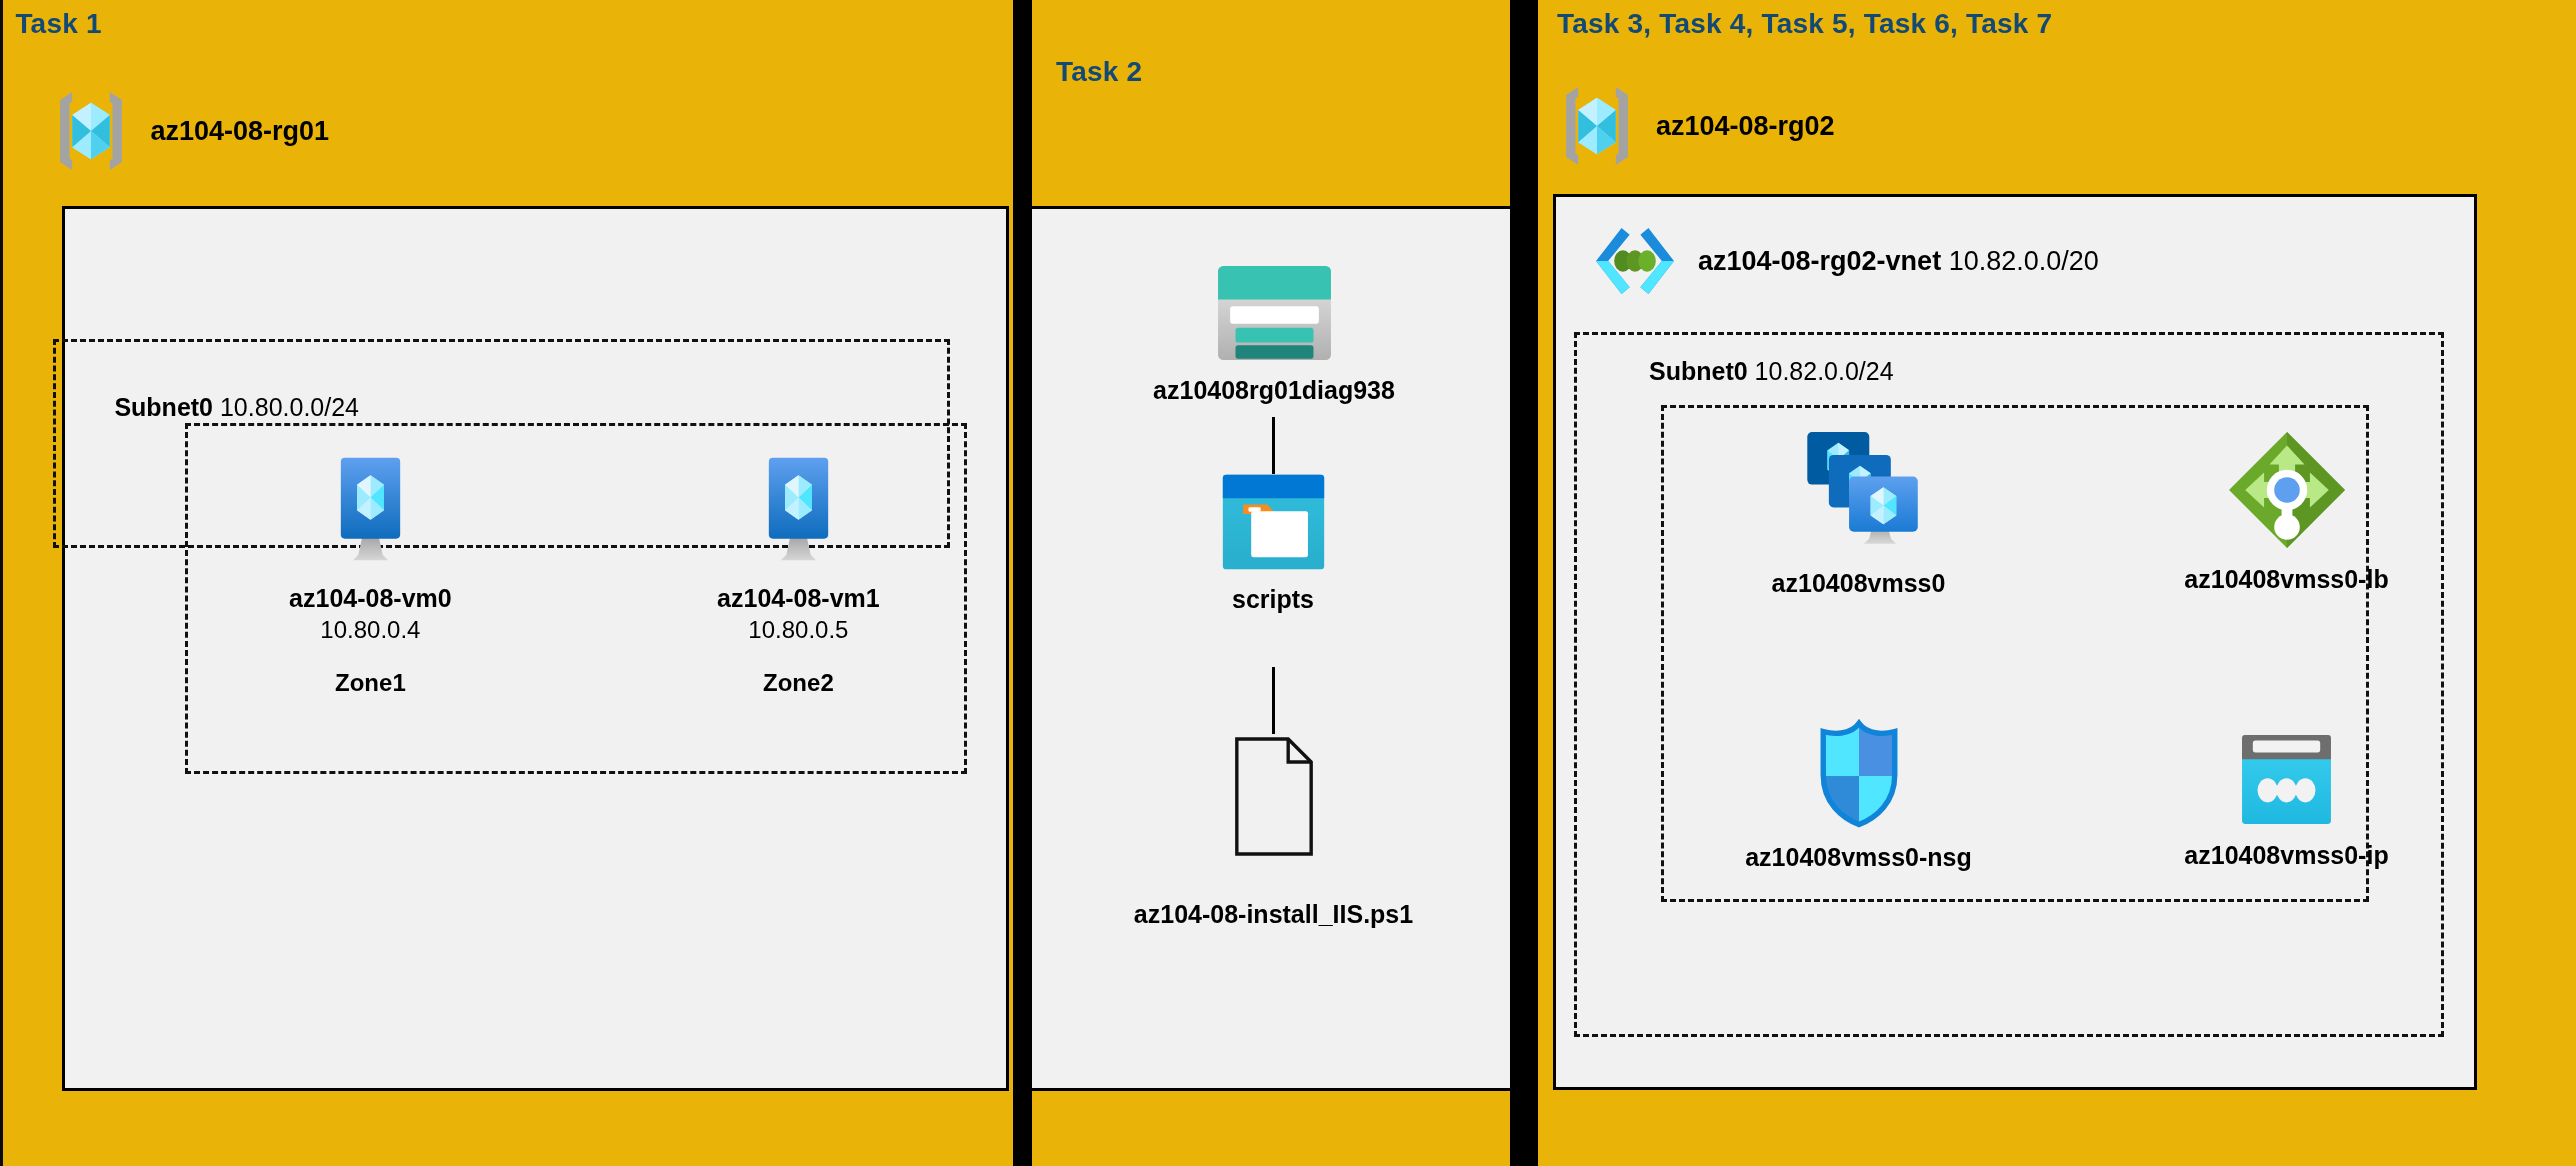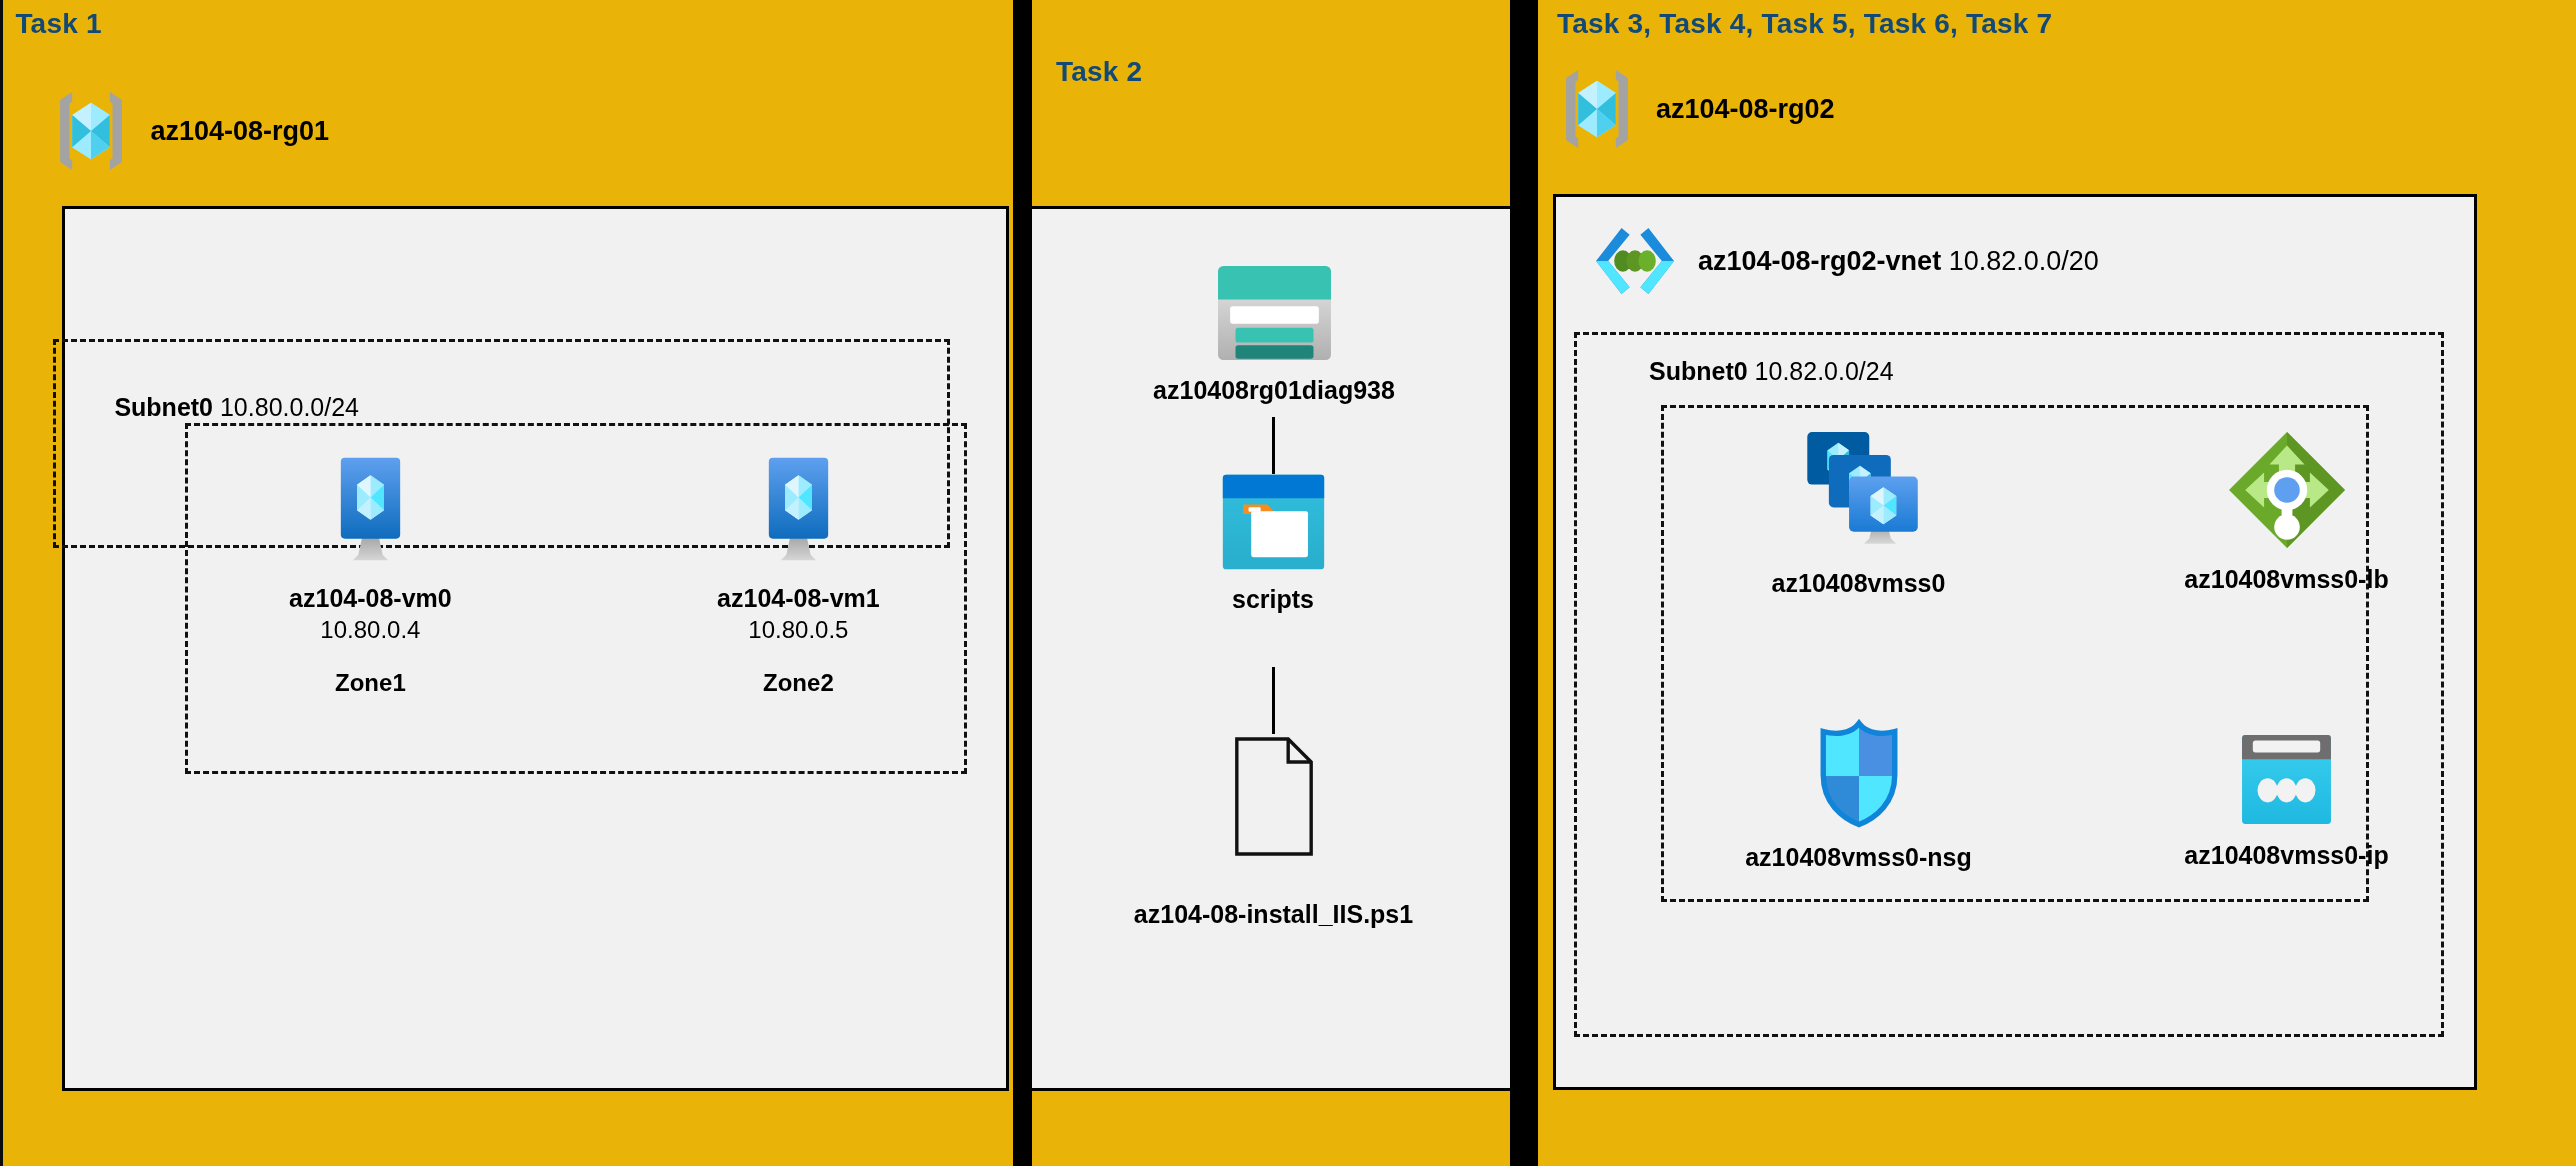--- a/index.html
+++ b/index.html
@@ -223,21 +223,21 @@
       <span class="nm">az104-08-install_IIS.ps1</span>
     </div>
   </div>
 
   <div class="divider" style="left:1510px;width:28px;"></div>
 
   <div class="col" style="left:1538px;width:1089px;">
 
     <div class="task-label" style="left:19px;top:8px;">Task 3, Task 4, Task 5, Task 6, Task 7</div>
 
-    <div class="hdr" style="left:20px;top:66px;">
+    <div class="hdr" style="left:20px;top:83px;">
       <span>
         <svg width="78" height="86" viewBox="0 0 116 128">
           <path d="M30 6 L12 18 L12 110 L30 122 L30 108 L26 105 L26 23 L30 20 Z" fill="#a3a3a3"></path>
           <path d="M86 6 L104 18 L104 110 L86 122 L86 108 L90 105 L90 23 L86 20 Z" fill="#a3a3a3"></path>
           <path d="M58 22 L86 40 L86 88 L58 106 L30 88 L30 40 Z" fill="#9cebff"></path>
           <path d="M58 22 L86 40 L58 64 Z" fill="#9cebff"></path>
           <path d="M58 22 L30 40 L58 64 Z" fill="#c3f1ff"></path>
           <path d="M58 64 L86 40 L86 88 Z" fill="#32bedd"></path>
           <path d="M58 64 L86 88 L58 106 Z" fill="#50d0ef"></path>
           <path d="M58 64 L30 88 L58 106 Z" fill="#9cebff"></path>

